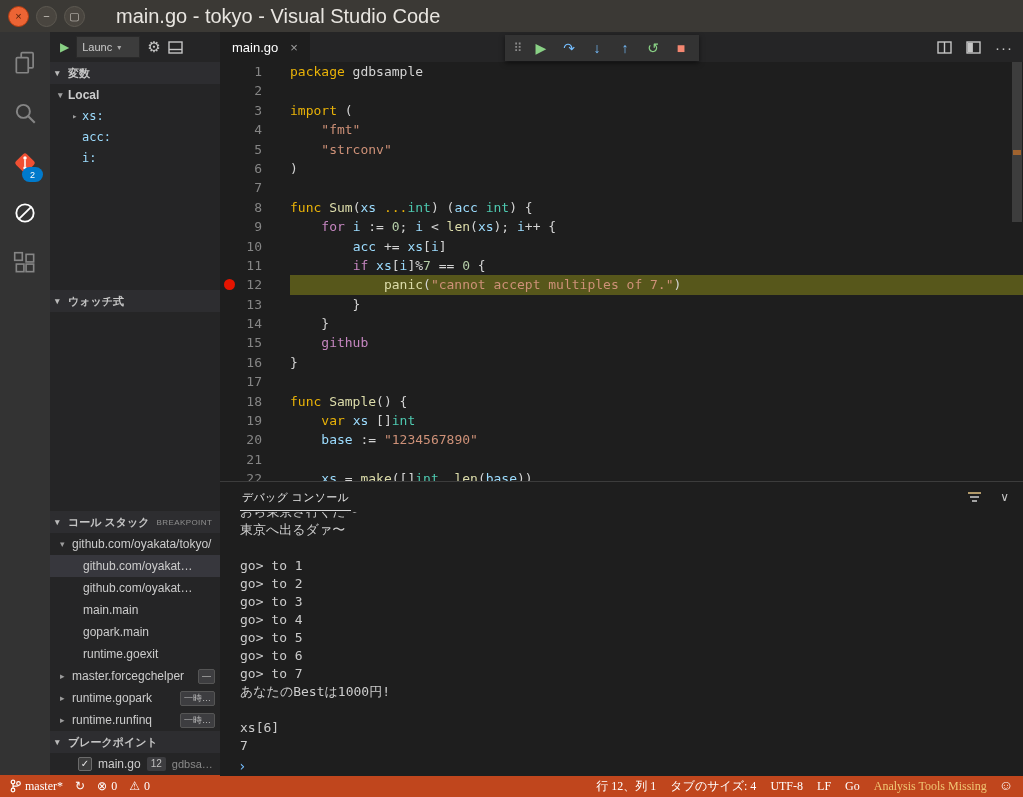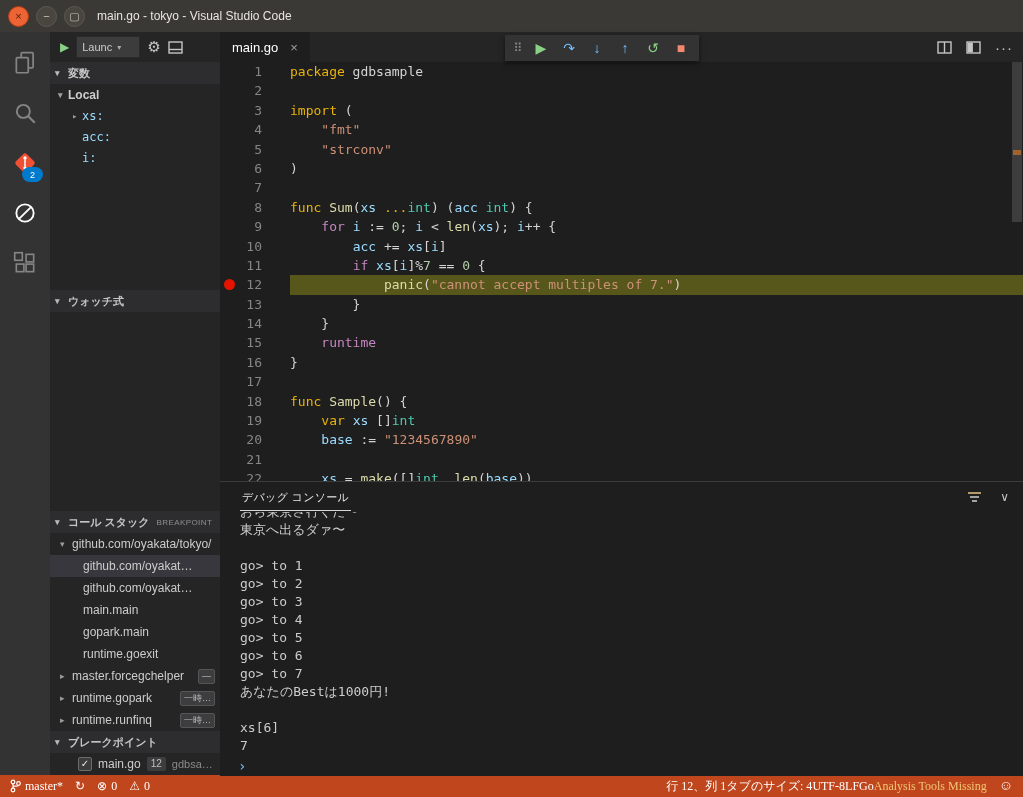--- a/index.html
+++ b/index.html
@@ -4,21 +4,21 @@
 <style>
   html,body{margin:0;padding:0;background:#111;}
   .window{width:1023px;height:797px;position:relative;overflow:hidden;background:#1e1e1e;
           font-family:"Liberation Sans",sans-serif;-webkit-font-smoothing:antialiased;}
   
   .titlebar{height:32px;background:#3b3935;display:flex;align-items:center;padding-left:8px;gap:7px;}
   .wbtn{width:19px;height:19px;border-radius:50%;display:flex;align-items:center;justify-content:center;
         font-size:11px;line-height:1;cursor:pointer;border:1px solid #2a2824;color:#55220d;}
   .wbtn.close{background:#ec6434;border-color:#b33d12;}
   .wbtn.min,.wbtn.max{background:#49453f;color:#c9c5bd;border-color:#5d5951;}
-  .win-title{margin-left:5px;color:#e8e5e0;font-size:12px;}
+  .win-title{margin-left:24px;color:#e8e5e0;font-size:20px;}
   
   .main{display:flex;height:743px;}
   
   .activitybar{width:50px;background:#333333;flex:none;display:flex;flex-direction:column;align-items:center;padding-top:6px;}
   .ab-item{width:50px;height:50px;display:flex;align-items:center;justify-content:center;position:relative;cursor:pointer;}
   .ab-badge{position:absolute;right:7px;bottom:6px;min-width:15px;height:15px;border-radius:8px;
             background:var(--badge_blue,#007acc);color:#fff;font-size:9px;display:flex;align-items:center;
             justify-content:center;padding:0 3px;}
   
   .sidebar{width:170px;flex:none;background:#252526;color:#ccc;overflow:hidden;display:flex;flex-direction:column;}
@@ -97,21 +97,21 @@
   .console-line{height:18px;white-space:pre;}
   .console-input-row{height:20px;flex:none;display:flex;align-items:center;padding-left:18px;gap:6px;}
   .prompt{color:var(--debug_blue,#75beff);font-family:"DejaVu Sans Mono",monospace;font-size:14px;}
   .console-input{flex:1;background:transparent;border:none;outline:none;color:#ccc;
                  font-family:"DejaVu Sans Mono",monospace;font-size:13px;}
   
   .statusbar{height:22px;background:var(--status_bg,#c0461d);display:flex;align-items:center;
              padding:0 10px;color:#fff;font-size:12px;gap:12px;}
   .sb-group{display:flex;align-items:center;gap:12px;}
   .sb-item{display:flex;align-items:center;gap:4px;cursor:pointer;white-space:nowrap;font-family:Liberation Serif, serif;}
-  .sb-right{margin-left:auto;display:flex;align-items:center;}
+  .sb-right{margin-left:auto;display:flex;align-items:center;gap:14px;}
   .sb-item.warn{color:var(--warning_text,#f0c674);}
   svg{display:block;}
 </style>
 </head>
 <body>
 
 <div class="window">
 
   <div class="titlebar">
     <div class="wbtn close">×</div>
@@ -342,21 +342,21 @@
             <div class="code-line">
               <div class="gutter"><span class="lnum">13</span></div>
               <div class="code"><span class="tok-pl">        }</span></div>
             </div>
             <div class="code-line">
               <div class="gutter"><span class="lnum">14</span></div>
               <div class="code"><span class="tok-pl">    }</span></div>
             </div>
             <div class="code-line">
               <div class="gutter"><span class="lnum">15</span></div>
-              <div class="code"><span class="tok-pl">    </span><span class="tok-ct">runtime</span></div>
+              <div class="code"><span class="tok-pl">    </span><span class="tok-ct">github</span></div>
             </div>
             <div class="code-line">
               <div class="gutter"><span class="lnum">16</span></div>
               <div class="code"><span class="tok-pl">}</span></div>
             </div>
             <div class="code-line">
               <div class="gutter"><span class="lnum">17</span></div>
               <div class="code">&nbsp;</div>
             </div>
             <div class="code-line">

